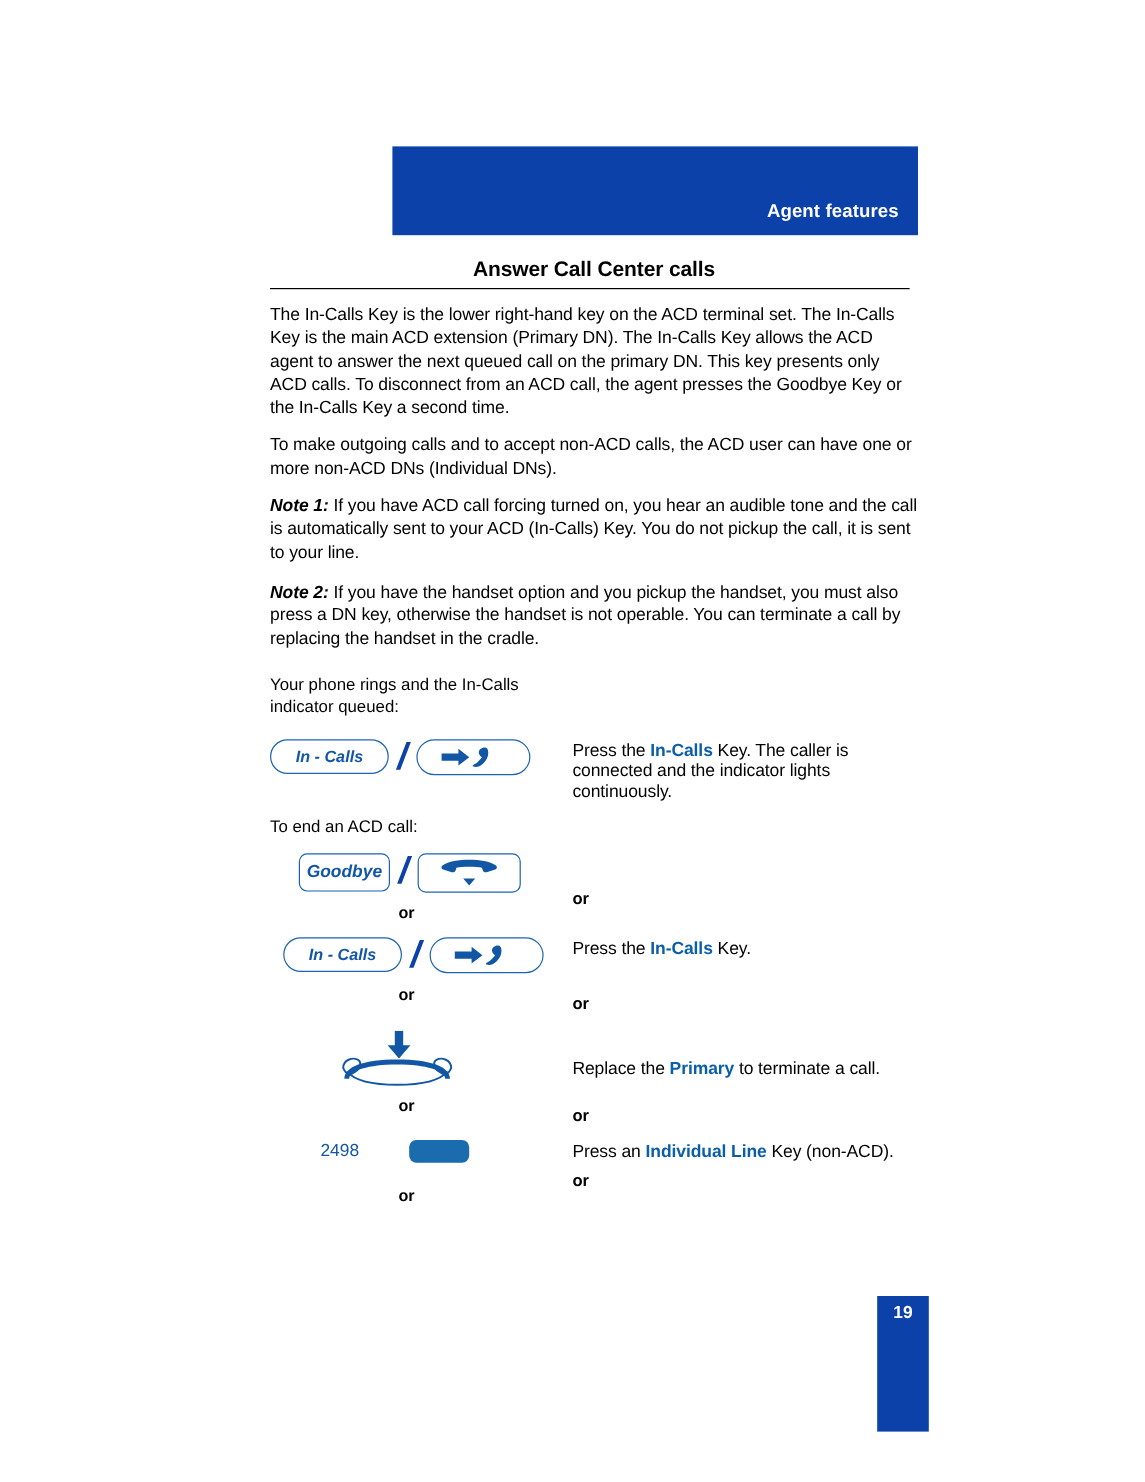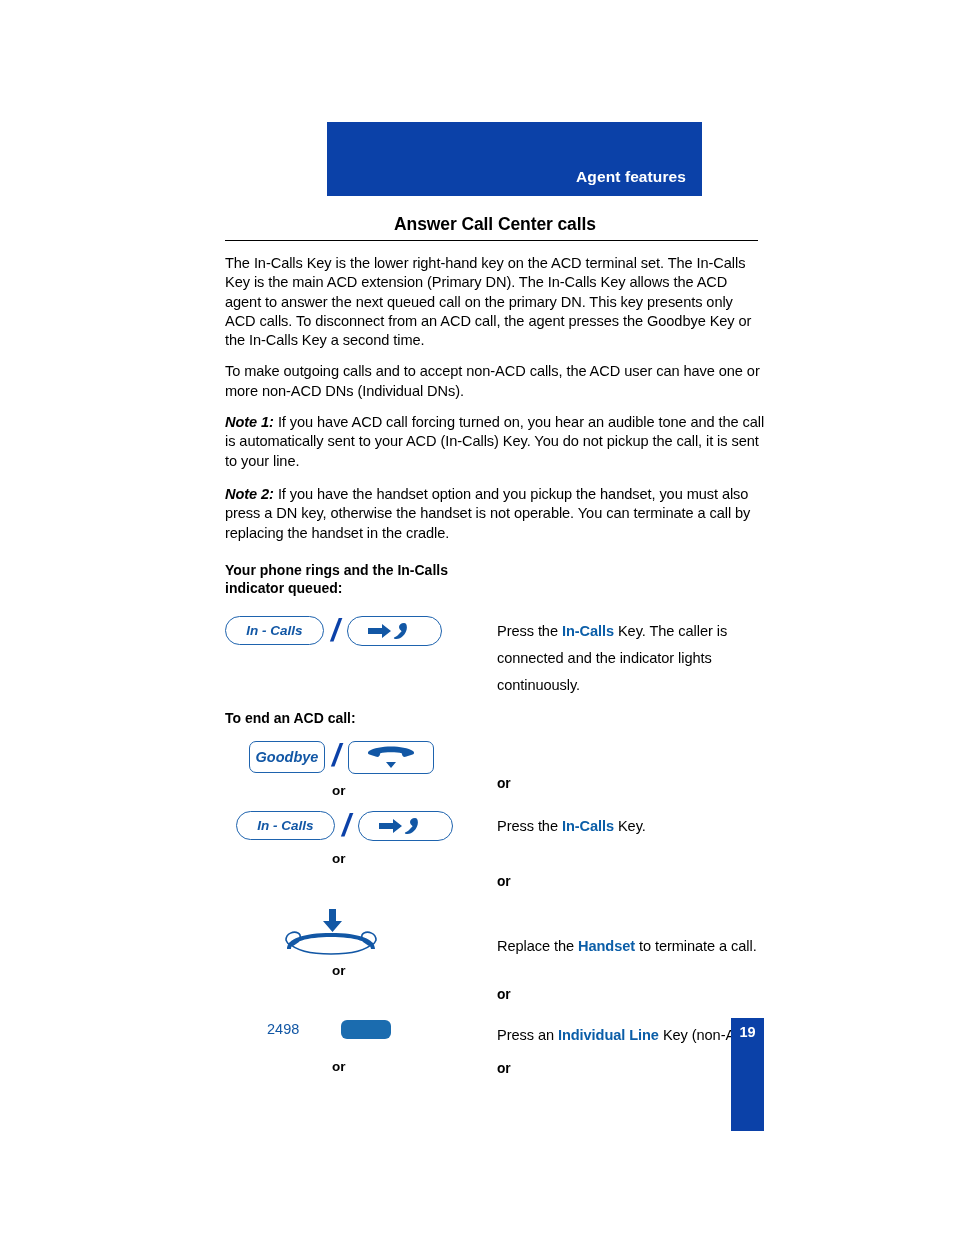--- a/index.html
+++ b/index.html
@@ -14,21 +14,21 @@
     font-family: "Liberation Sans", sans-serif;
     color: #000000;
     overflow: hidden;
   }
 
   
   .header-band {
     position: absolute;
     left: 327px;
     top: 122px;
-    width: 375px;
+    width: 438px;
     height: 74px;
     background: #0B41A8;
   }
   .header-title {
     position: absolute;
     right: 16px;
     bottom: 10px;
     color: #ffffff;
     font-size: 15.5px;
     font-weight: bold;
@@ -64,44 +64,43 @@
     margin: 0 0 12px 0;
     letter-spacing: -.08px;
   }
   p.note { margin-bottom: 14px; }
   .note-label {
     font-weight: bold;
     font-style: italic;
   }
   .lead-in {
     font-size: 14px;
-    font-weight: bold;
+    font-weight: normal;
     line-height: 18px;
     margin: 18px 0 0 0;
   }
   .lead-in.tight { margin-top: 10px; }
 
   
   .step-row {
     position: relative;
     display: flex;
     align-items: flex-start;
   }
   .keys-col {
     width: 252px;
     flex: 0 0 252px;
     position: relative;
   }
   .text-col {
     flex: 1 1 auto;
     font-size: 14.6px;
-    line-height: 27px;
+    line-height: 17px;
     letter-spacing: -.08px;
     padding-top: 2px;
-    margin-left: 20px;
   }
   .kw { color: #0B5EA8; font-weight: bold; }
 
   
   .key-group {
     display: flex;
     align-items: flex-start;
   }
   .key-pill {
     border: 1.3px solid #1E63AE;
@@ -164,24 +163,25 @@
     width: 50px;
     height: 19px;
     background: #1B6CAF;
     border-radius: 6px;
   }
 
   
   .page-tab {
     position: absolute;
     left: 731px;
-    top: 1018px;
+    top: 1080px;
     width: 33px;
     height: 113px;
     background: #0B41A8;
+    padding-left: 10px;
   }
   .page-num {
     position: absolute;
     top: 6px;
     left: 0;
     right: 0;
     text-align: center;
     color: #ffffff;
     font-size: 14.5px;
     font-weight: bold;
@@ -286,21 +286,21 @@
           <path d="M4 40 C4 30 20 24 48 24 C76 24 92 30 92 40 L88 40 C88 33 72 28 48 28 C24 28 8 33 8 40 Z" fill="#1257A5"></path>
           <path d="M3 31 C3 24 11 22 15 24 C19 26 17 32 13 34 L10 36 C8 37 5 35 4 33 Z" fill="none" stroke="#1257A5" stroke-width="1.6"></path>
           <path d="M93 31 C93 24 85 22 81 24 C77 26 79 32 83 34 L86 36 C88 37 91 35 92 33 Z" fill="none" stroke="#1257A5" stroke-width="1.6"></path>
           <path d="M6 34 C14 43 30 45 48 45 C66 45 82 43 90 34" fill="none" stroke="#1257A5" stroke-width="1.6"></path>
         </svg>
       </div>
       <div class="or-mark" style="margin:4px 0 0 107px;">or</div>
     </div>
     <div class="text-col">
       <div style="margin-top:22px;">
-        <span>Replace the </span><span class="kw">Handset</span><span> to terminate a call.</span>
+        <span>Replace the </span><span class="kw">Primary</span><span> to terminate a call.</span>
       </div>
       <div class="or-right" style="margin-top:21px;">or</div>
     </div>
   </div>
 
   <div class="step-row" style="margin-top:12px;">
     <div class="keys-col">
       <div class="linekey-row">
         <div class="linekey-num">2498</div>
         <div class="linekey-btn"></div>

